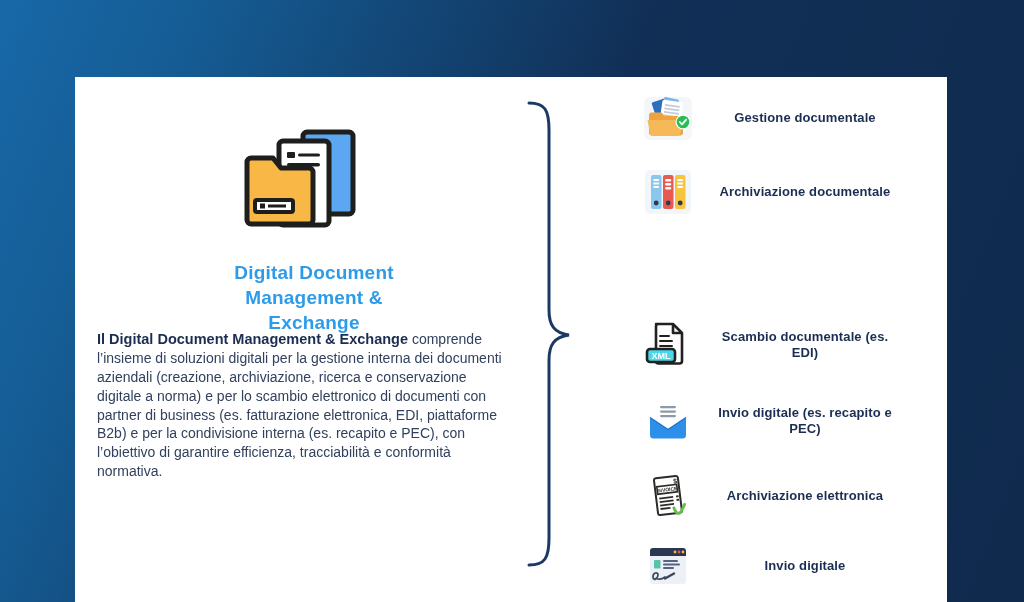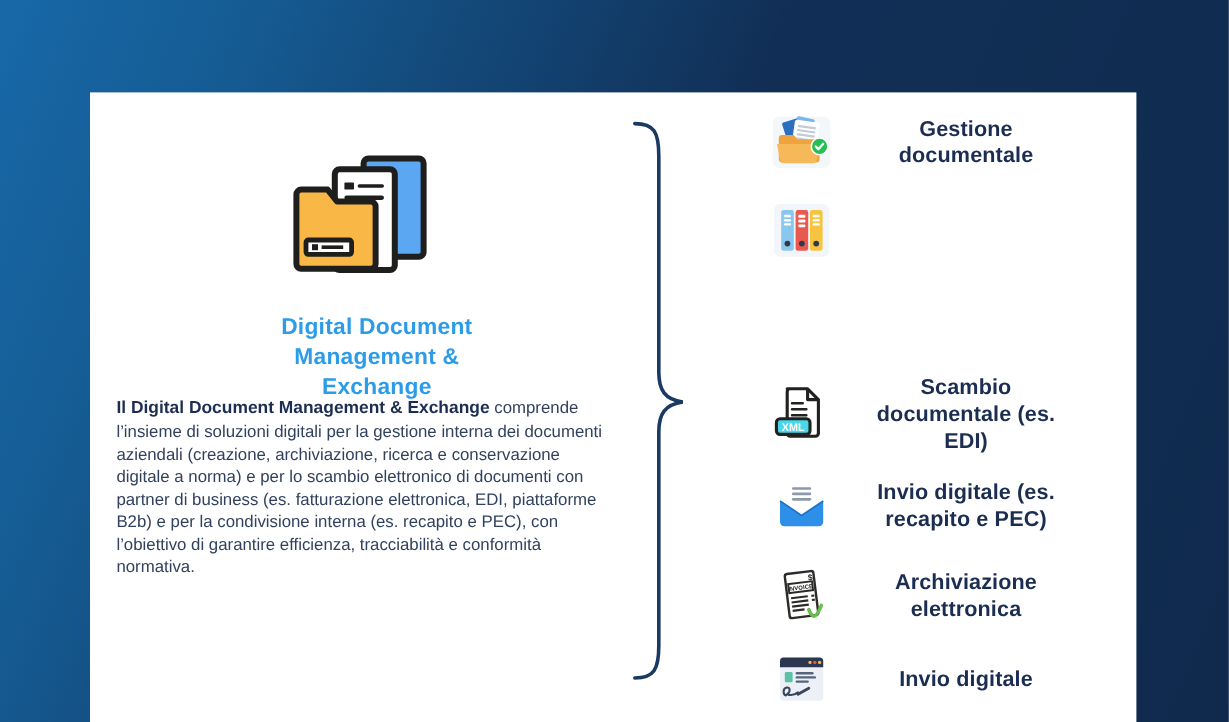--- a/index.html
+++ b/index.html
@@ -25,21 +25,21 @@
     font-size:14px;line-height:1.34;color:#31415E;
   }
   .description strong{color:#1B2E52;font-size:14.5px;}
   
   .brace{position:absolute;left:448px;top:23px;width:56px;height:468px;}
   
   .feature-row{position:absolute;left:568px;width:300px;height:56px;display:flex;align-items:center;}
   .feature-icon{width:50px;height:50px;flex:0 0 50px;}
   .feature-label{
     width:180px;margin-left:22px;text-align:center;
-    font-size:18px;font-weight:bold;line-height:1.25;color:#1B2E52;letter-spacing:.1px;
+    font-size:13px;font-weight:bold;line-height:1.25;color:#1B2E52;letter-spacing:.1px;
   }
   .row-0{top:13px}.row-1{top:87px}.row-2{top:164px}.row-3{top:240px}
   .row-4{top:316px}.row-5{top:391px}.row-6{top:461px}
 </style>
 </head>
 <body>
 
 <div class="card">
 
   <svg class="main-icon" viewBox="0 0 123 104">
@@ -104,20 +104,21 @@
         <circle cx="25.2" cy="36" r="2.4" fill="#2E3A48"></circle>
       </g>
       <g>
         <rect x="32" y="8" width="10.5" height="34" rx="2" fill="#F7C43F"></rect>
         <rect x="34.2" y="12" width="6" height="2" rx="1" fill="#FFFFFF"></rect>
         <rect x="34.2" y="15.5" width="6" height="2" rx="1" fill="#FFFFFF"></rect>
         <rect x="34.2" y="19" width="6" height="2" rx="1" fill="#FFFFFF"></rect>
         <circle cx="37.2" cy="36" r="2.4" fill="#2E3A48"></circle>
       </g>
     </svg>
+    <div class="feature-label">Archiviazione documentale</div>
   </div>
 
 
   <div class="feature-row row-3">
     <svg class="feature-icon" viewBox="0 0 50 50">
       <path d="M13 4 h17 l9 9 v28 a2.5 2.5 0 0 1 -2.5 2.5 h-21 a2.5 2.5 0 0 1 -2.5 -2.5 v-34.5 a2.5 2.5 0 0 1 2.5 -2.5 z" fill="#FFFFFF" stroke="#23211F" stroke-width="2.6" stroke-linejoin="round"></path>
       <path d="M30 4 v9 h9" fill="none" stroke="#23211F" stroke-width="2.6" stroke-linejoin="round"></path>
       <path d="M17 16 h9 M17 21 h12 M17 26 h12" stroke="#23211F" stroke-width="2" stroke-linecap="round"></path>
       <rect x="4" y="29" width="28" height="13" rx="3" fill="#49D7E9" stroke="#23211F" stroke-width="2.6"></rect>
       <text x="18" y="38.8" font-size="9" font-weight="bold" fill="#FFFFFF" text-anchor="middle" font-family="'Liberation Sans',sans-serif">XML</text>

